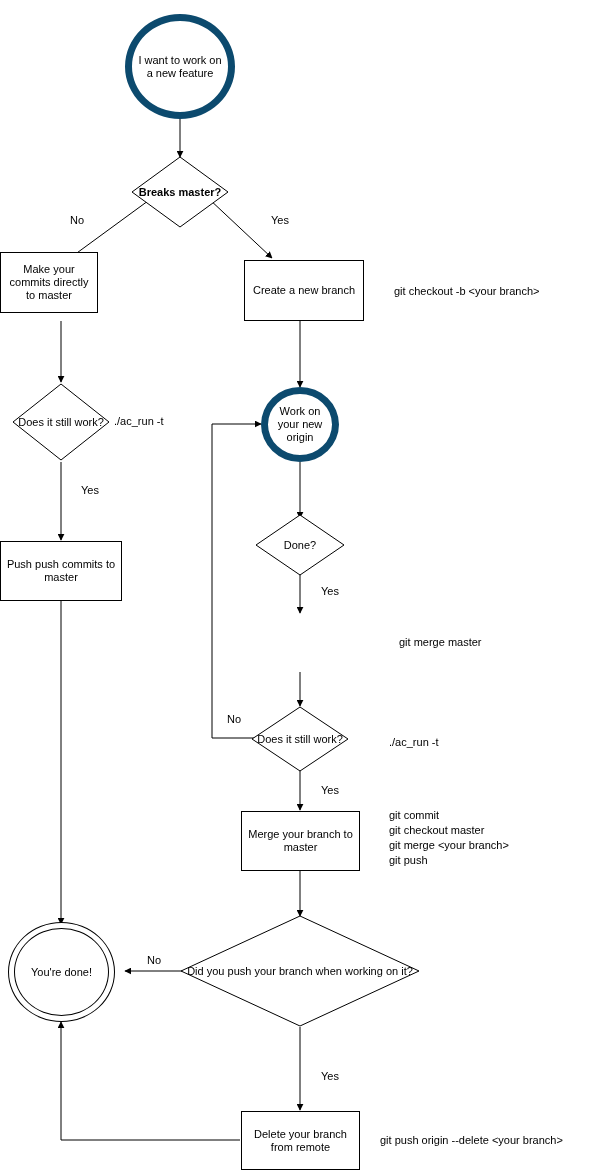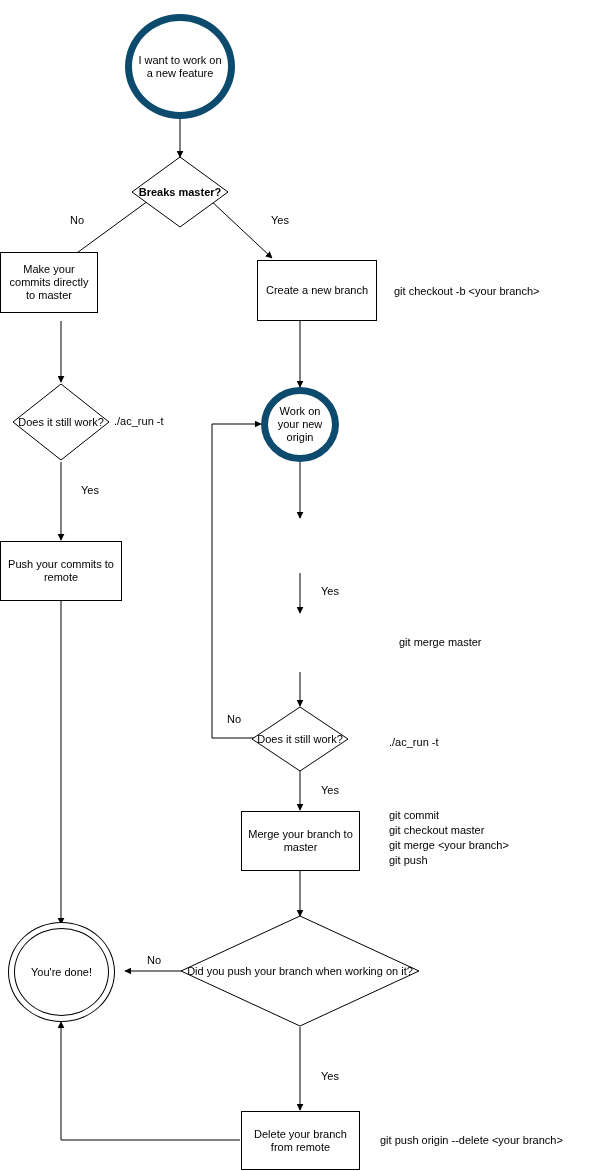--- a/index.html
+++ b/index.html
@@ -156,21 +156,21 @@
     <div class="dlabel">Breaks master?</div>
   </div>
 
   <div class="edge-label" style="left:70px; top:214px;">No</div>
   <div class="edge-label" style="left:271px; top:214px;">Yes</div>
 
   <div class="node rect" style="left:0px; top:252px; width:98px; height:61px;">
     <span class="label">Make your commits directly to master</span>
   </div>
 
-  <div class="node rect" style="left:257px; top:260px; width:120px; height:61px;">
+  <div class="node rect" style="left:244px; top:260px; width:120px; height:61px;">
     <span class="label">Create a new branch</span>
   </div>
 
   <div class="cmd" style="left:394px; top:284px;">git checkout -b &lt;your branch&gt;</div>
 
   <div class="diamond-wrap" style="left:12px; top:383px; width:98px; height:78px;">
     <svg class="dshape" viewBox="0 0 98 78">
       <polygon points="49,1 97,39 49,77 1,39" fill="#ffffff" stroke="#000000" stroke-width="1"></polygon>
     </svg>
     <div class="dlabel">Does it still work?</div>
@@ -178,23 +178,29 @@
 
   <div class="cmd" style="left:114px; top:414px;">./ac_run -t</div>
 
   <div class="node circle" style="left:261px; top:387px; width:78px; height:75px;">
     <span class="label">Work on your new origin</span>
   </div>
 
   <div class="edge-label" style="left:81px; top:484px;">Yes</div>
 
   <div class="node rect" style="left:0px; top:541px; width:122px; height:60px;">
-    <span class="label">Push your commits to remote</span>
-  </div>
-
+    <span class="label">Push push commits to master</span>
+  </div>
+
+  <div class="diamond-wrap" style="left:255px; top:514px; width:90px; height:62px;">
+    <svg class="dshape" viewBox="0 0 90 62">
+      <polygon points="45,1 89,31 45,61 1,31" fill="#ffffff" stroke="#000000" stroke-width="1"></polygon>
+    </svg>
+    <div class="dlabel">Done?</div>
+  </div>
 
   <div class="edge-label" style="left:321px; top:585px;">Yes</div>
 
 
   <div class="cmd" style="left:399px; top:635px;">git merge master</div>
 
   <div class="diamond-wrap" style="left:251px; top:706px; width:98px; height:66px;">
     <svg class="dshape" viewBox="0 0 98 66">
       <polygon points="49,1 97,33 49,65 1,33" fill="#ffffff" stroke="#000000" stroke-width="1"></polygon>
     </svg>

